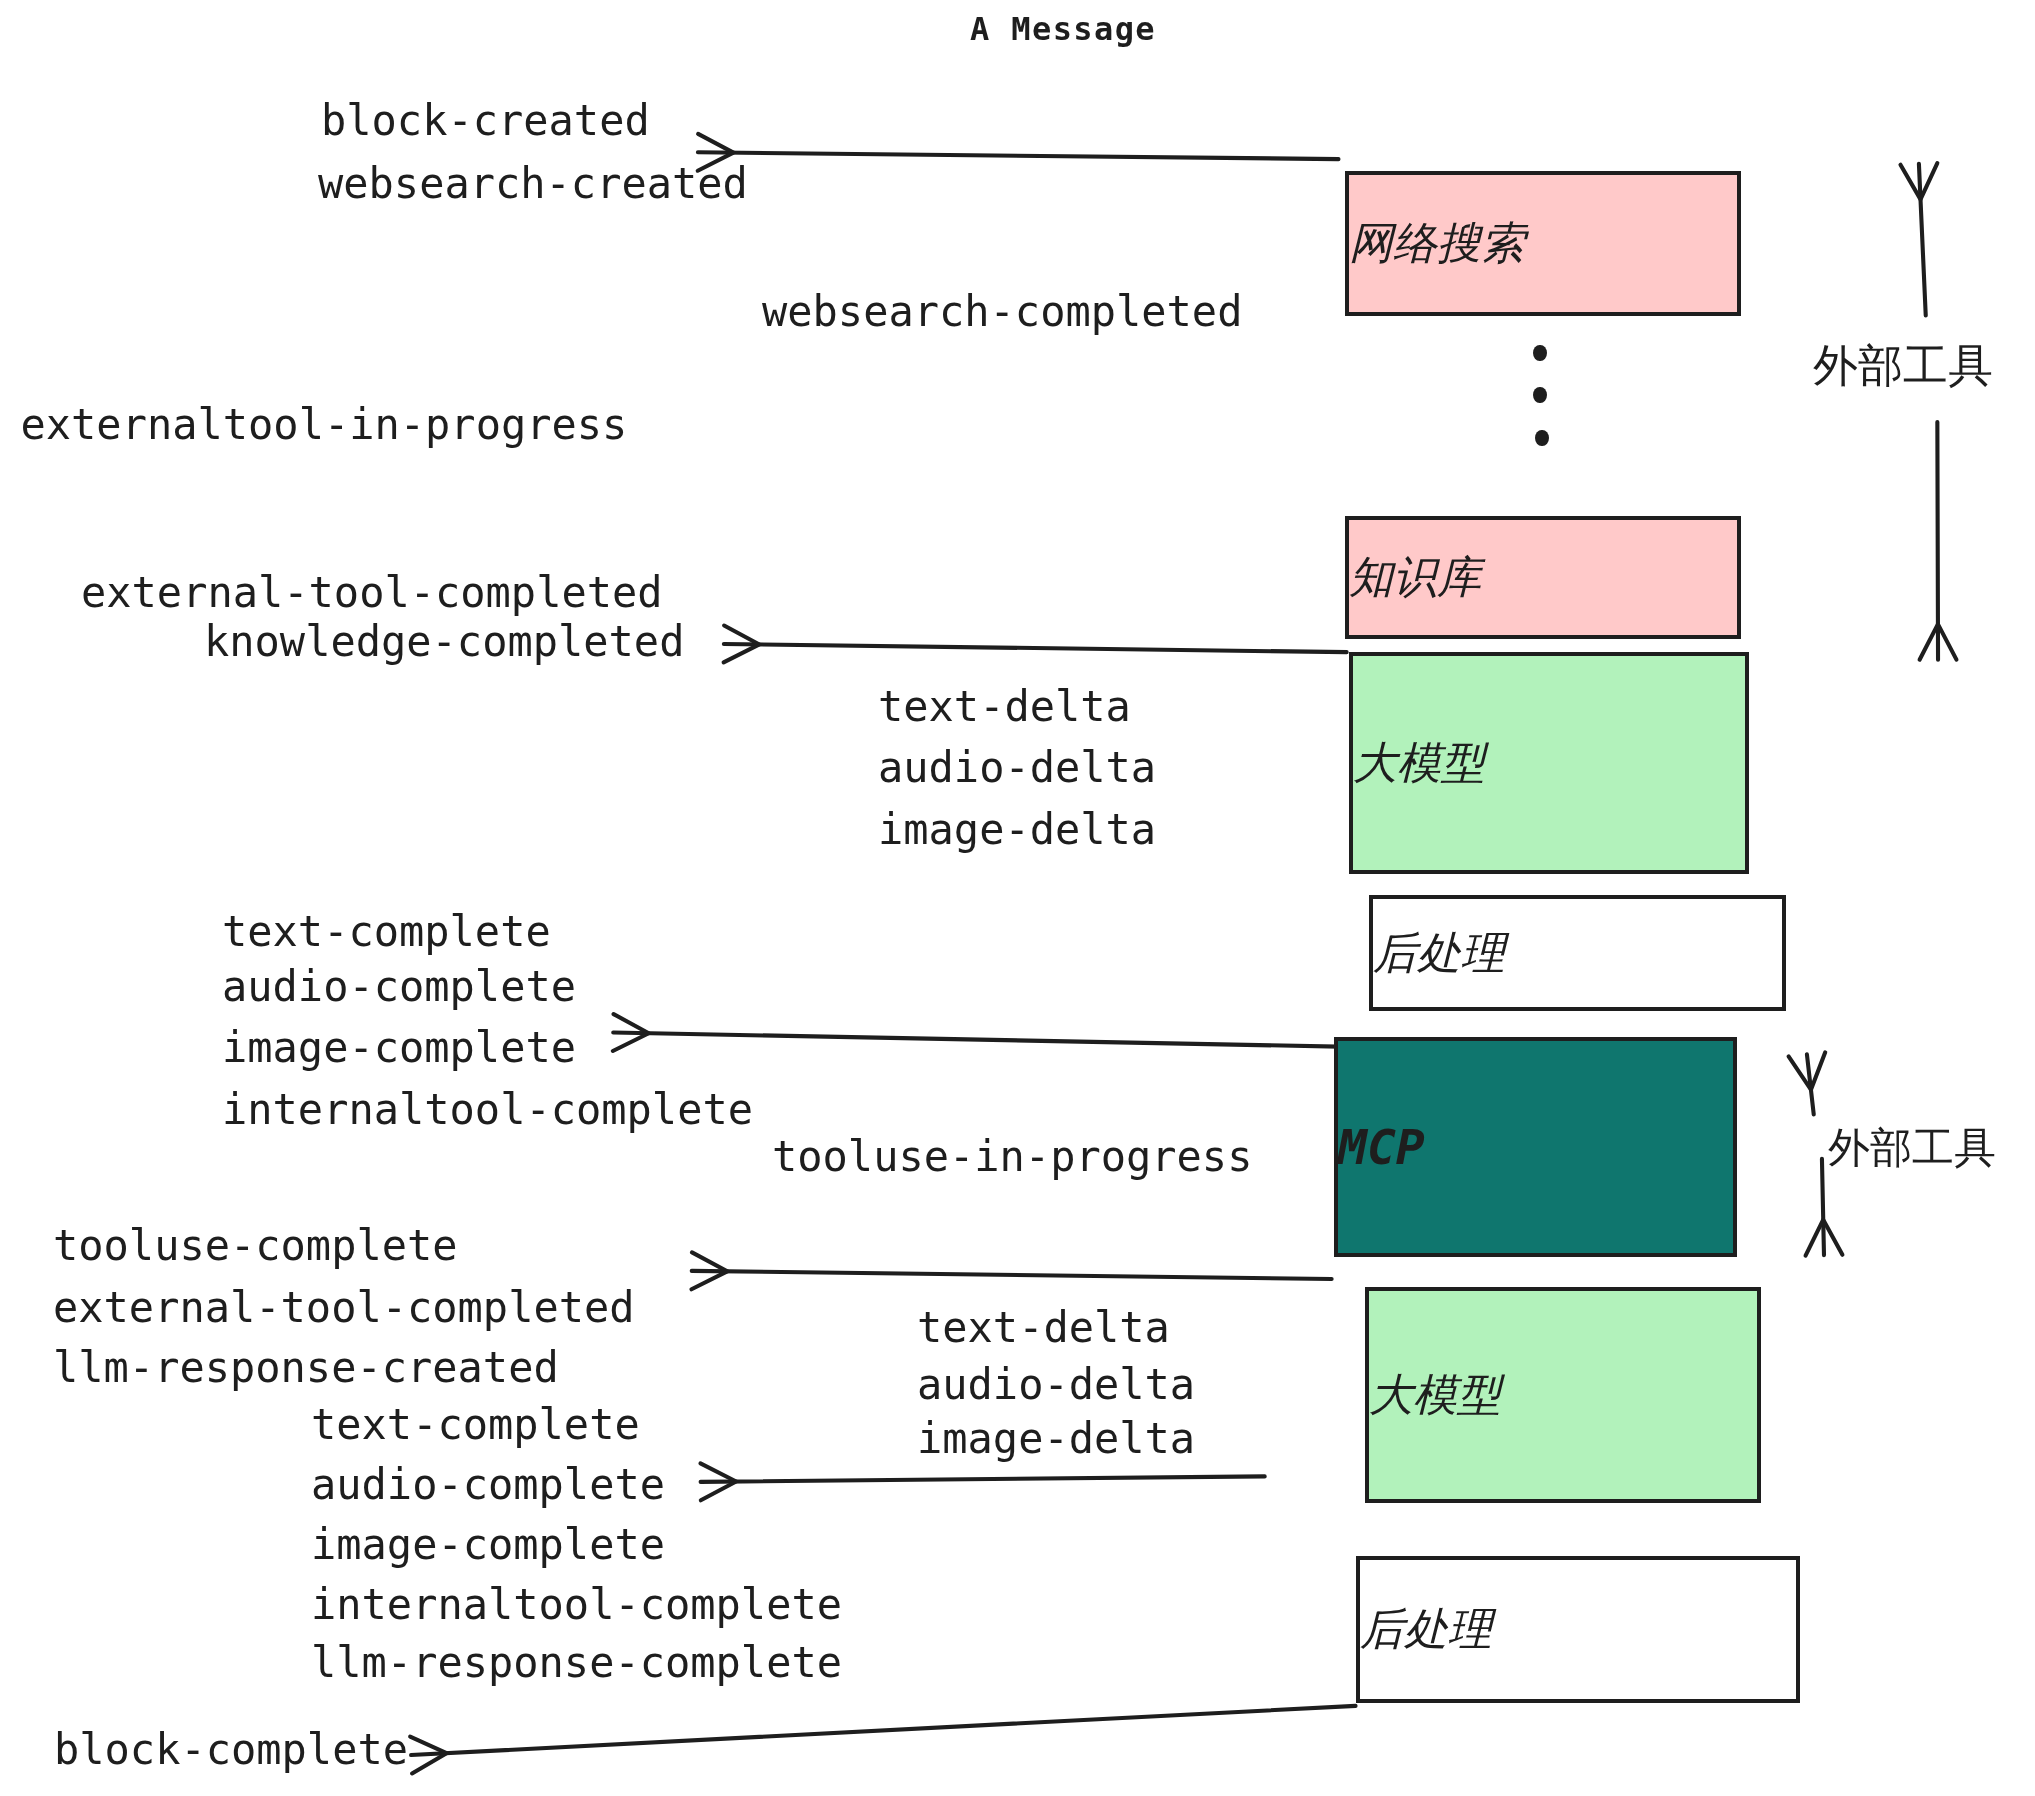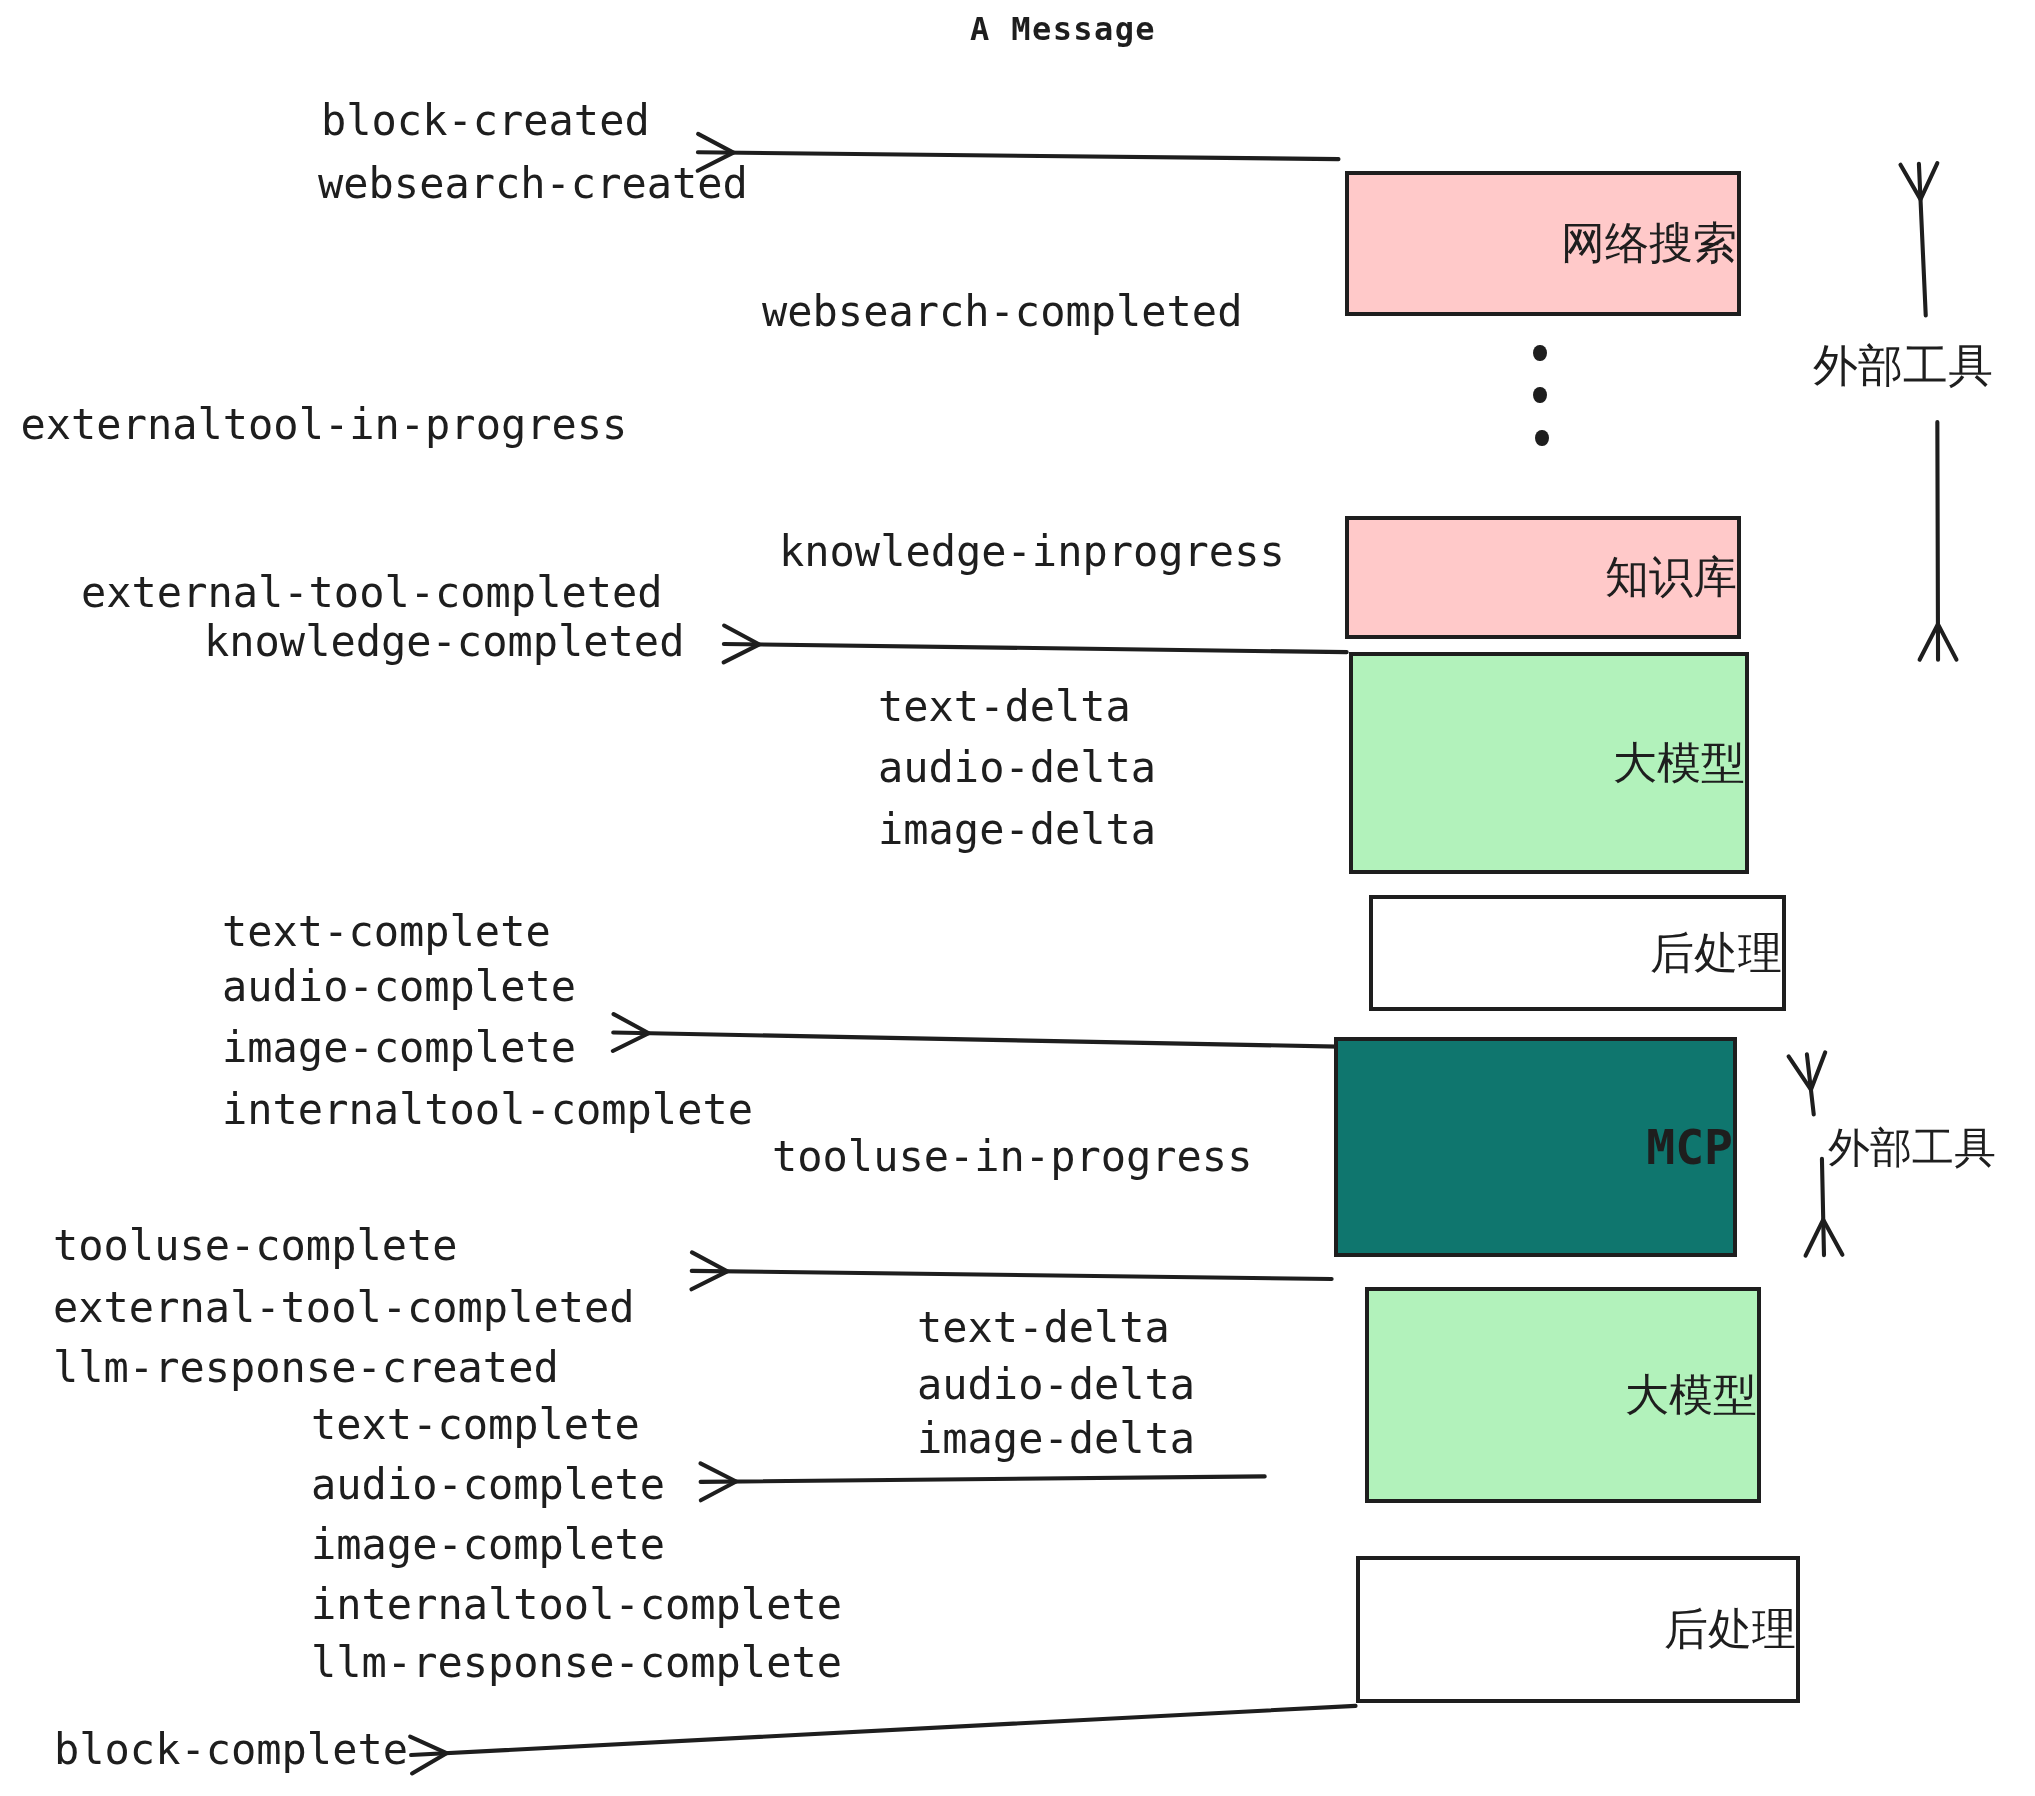--- a/index.html
+++ b/index.html
@@ -1,21 +1,21 @@
 <!DOCTYPE html>
 <html style="font-size:11px"><head>
 <meta charset="utf-8">
 <style>
   html,body{margin:0;padding:0;background:#ffffff;}
   #canvas{position:relative;width:2035px;height:1796px;background:#ffffff;overflow:hidden;
           font-family:"DejaVu Sans Mono",monospace;color:#1e1e1e;}
   #title{position:absolute;left:970px;top:9.6px;font-size:32px;font-weight:600;
          letter-spacing:1.4px;white-space:nowrap;}
   .node{position:absolute;box-sizing:border-box;border:4.1px solid #1e1e1e;
-        display:flex;align-items:center;justify-content:flex-end;}
+        display:flex;align-items:center;justify-content:flex-start;font-style:italic;}
   .node-label{white-space:nowrap;}
   .cjk-label{font-family:"Liberation Sans","DejaVu Sans",sans-serif;font-size:44px;}
   .mono-label{font-family:"DejaVu Sans Mono",monospace;font-size:48px;font-weight:600;}
   .event{position:absolute;font-size:42px;white-space:nowrap;}
   .side-ann{position:absolute;font-family:"Liberation Sans","DejaVu Sans",sans-serif;
             white-space:nowrap;}
   .dot{position:absolute;width:13.7px;height:16.4px;border-radius:50%;background:#1e1e1e;}
   #arrow-layer{position:absolute;left:0;top:0;pointer-events:none;}
 </style>
 </head>
@@ -58,21 +58,20 @@
     <div class="node" style="left: 1365px; top: 1287px; width: 396px; height: 216px; background: rgb(178, 242, 187);">
       <div class="node-label cjk-label">大模型</div>
     </div>
     <div class="node" style="left: 1356px; top: 1556px; width: 444px; height: 147px; background: rgb(255, 255, 255);">
       <div class="node-label cjk-label">后处理</div>
     </div>
     <div class="event" style="left: 321px; top: 96px;">block-created</div>
     <div class="event" style="left: 318px; top: 159px;">websearch-created</div>
     <div class="event" style="left: 762px; top: 287px;">websearch-completed</div>
     <div class="event" style="left: 20.5px; top: 400px;">externaltool-in-progress</div>
-    <div class="event" style="left: 779px; top: 527px;">knowledge-inprogress</div>
     <div class="event" style="left: 81px; top: 568px;">external-tool-completed</div>
     <div class="event" style="left: 204px; top: 617px;">knowledge-completed</div>
     <div class="event" style="left: 878px; top: 682px;">text-delta</div>
     <div class="event" style="left: 878px; top: 743px;">audio-delta</div>
     <div class="event" style="left: 878px; top: 805px;">image-delta</div>
     <div class="event" style="left: 222px; top: 907px;">text-complete</div>
     <div class="event" style="left: 222px; top: 962px;">audio-complete</div>
     <div class="event" style="left: 222px; top: 1023px;">image-complete</div>
     <div class="event" style="left: 222px; top: 1085px;">internaltool-complete</div>
     <div class="event" style="left: 772px; top: 1132px;">tooluse-in-progress</div>

